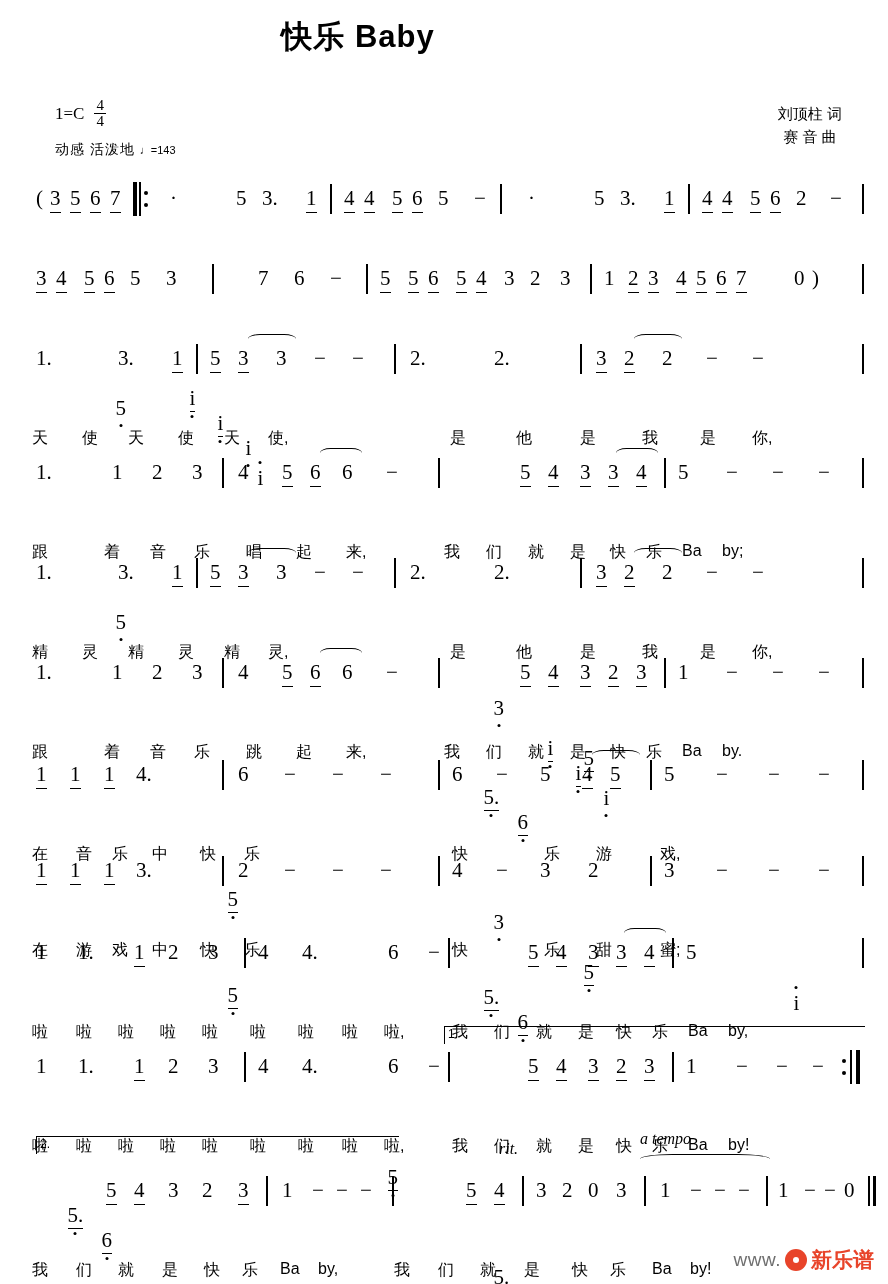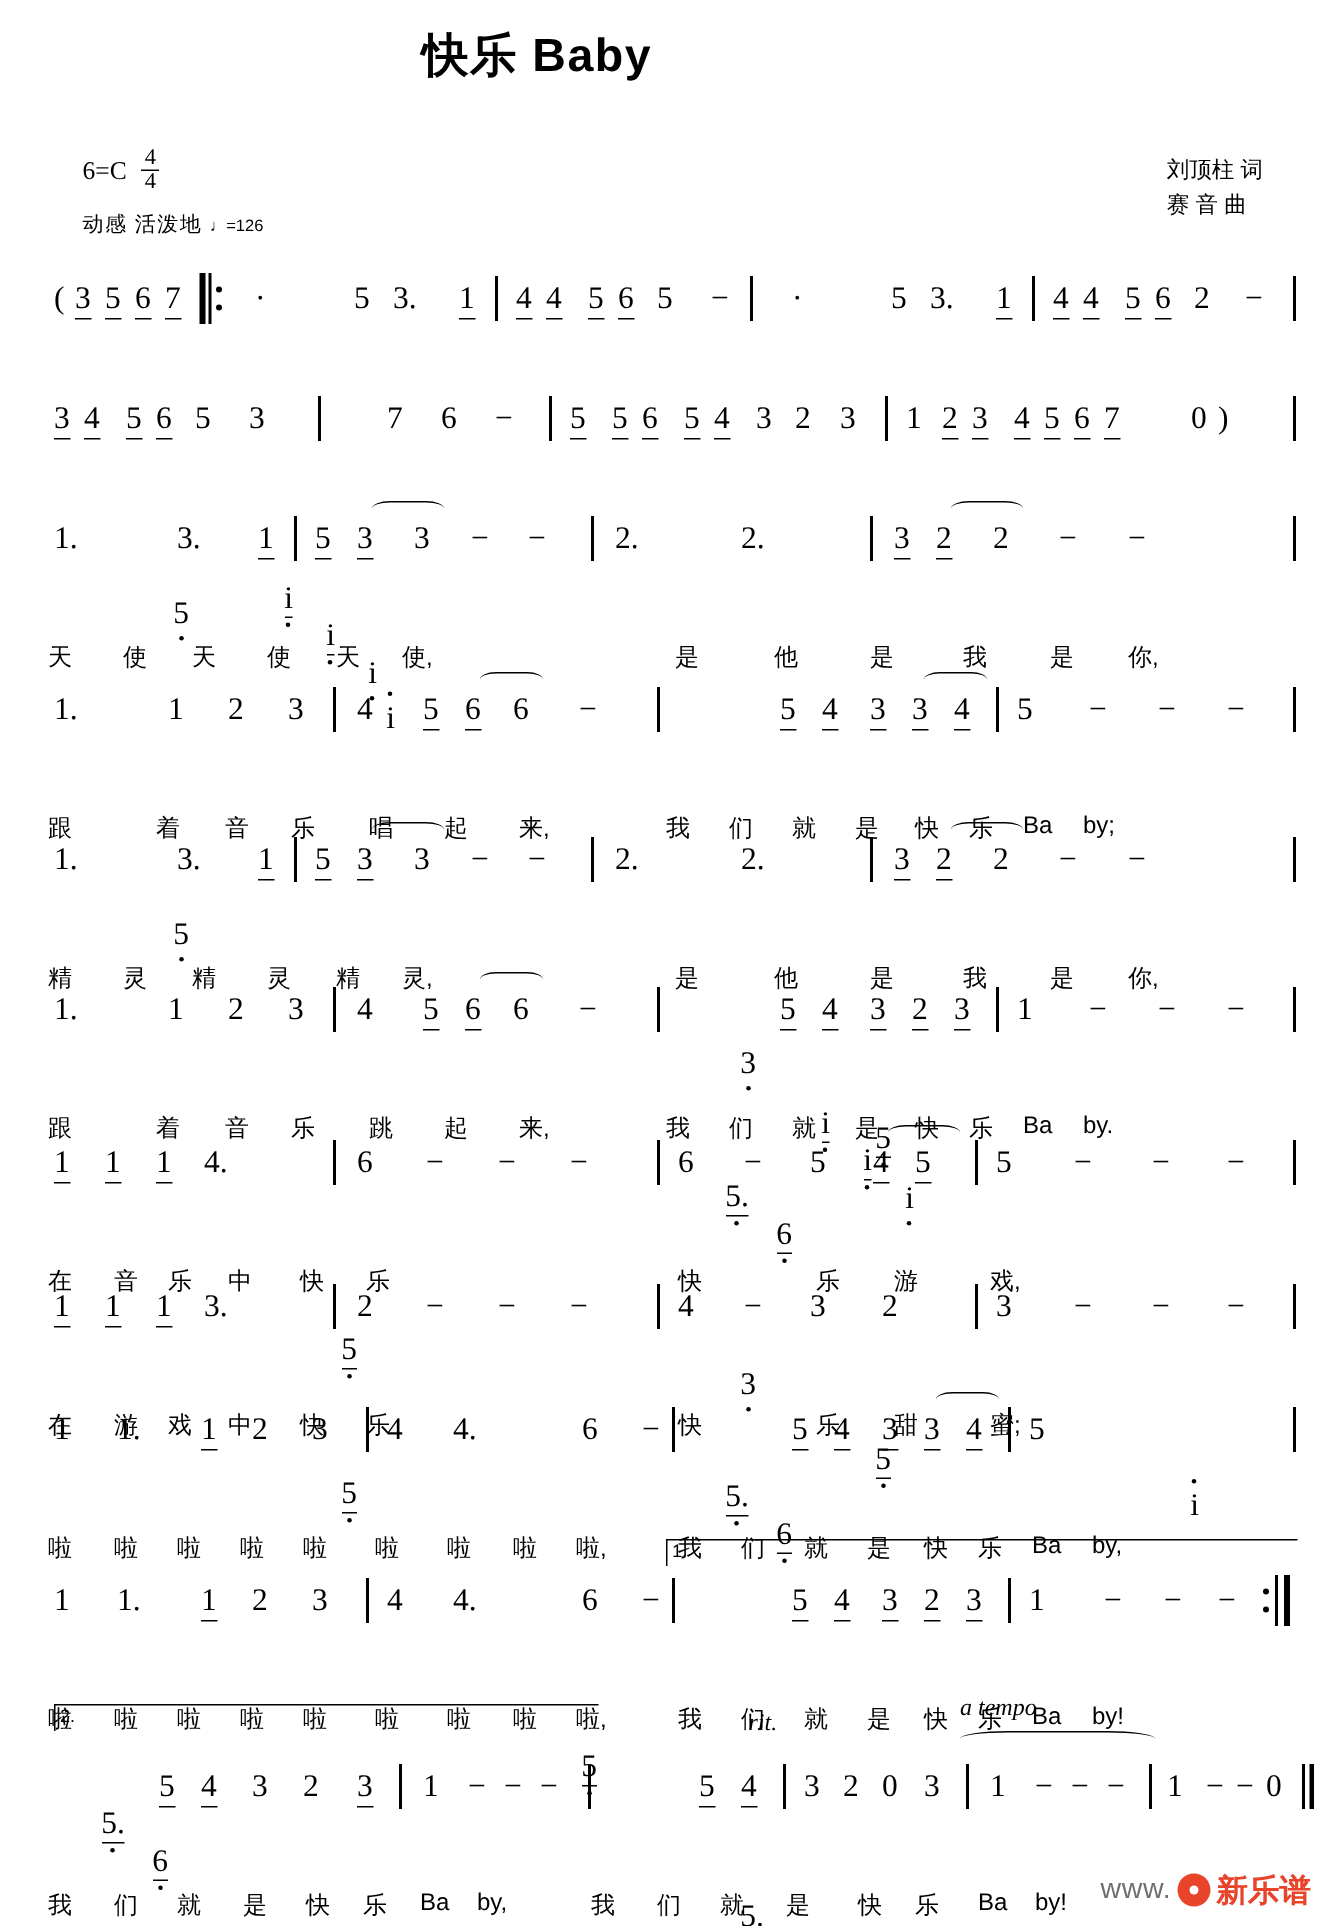--- a/index.html
+++ b/index.html
@@ -35,21 +35,21 @@
     position:absolute;left:55px;top:141px;
     font-size:14px;font-family:"Liberation Sans", sans-serif;
     letter-spacing:1px;
   }
   .tempo .bpm{font-size:11px;letter-spacing:0;}
 
   
   .credits{
     position:absolute;right:46px;top:102px;
     font-size:15px;font-family:"Liberation Sans", sans-serif;
-    line-height:1.55;text-align:left;
+    line-height:1.55;text-align:center;
   }
 
   
   .line{position:absolute;left:0;width:888px;}
   .notes{
     position:relative;
     height:40px;
     font-family:"Liberation Serif", serif;
     font-size:21px;
     white-space:pre;
@@ -104,30 +104,30 @@
   .wm .cn{font-family:"Liberation Sans",sans-serif;font-size:21px;color:#e8442a;font-weight:700;}
 </style>
 </head>
 <body>
 
 <div class="page">
 
   <div class="title">快乐 Baby</div>
 
   <div class="keysig">
-    <span>6=C</span>
+    <span>1=C</span>
     <span class="meter">
       <span class="num">4</span>
       <span class="den">4</span>
     </span>
   </div>
 
   <div class="tempo">
     <span>动感 活泼地</span>
-    <span class="bpm">♩=126</span>
+    <span class="bpm">♩=143</span>
   </div>
 
   <div class="credits">
     <div>刘顶柱 词</div>
     <div>赛 音 曲</div>
   </div>
 
   <div class="line" style="top:186px;">
     <div class="notes">
       <span class="tok" style="left:36px;">(</span>

